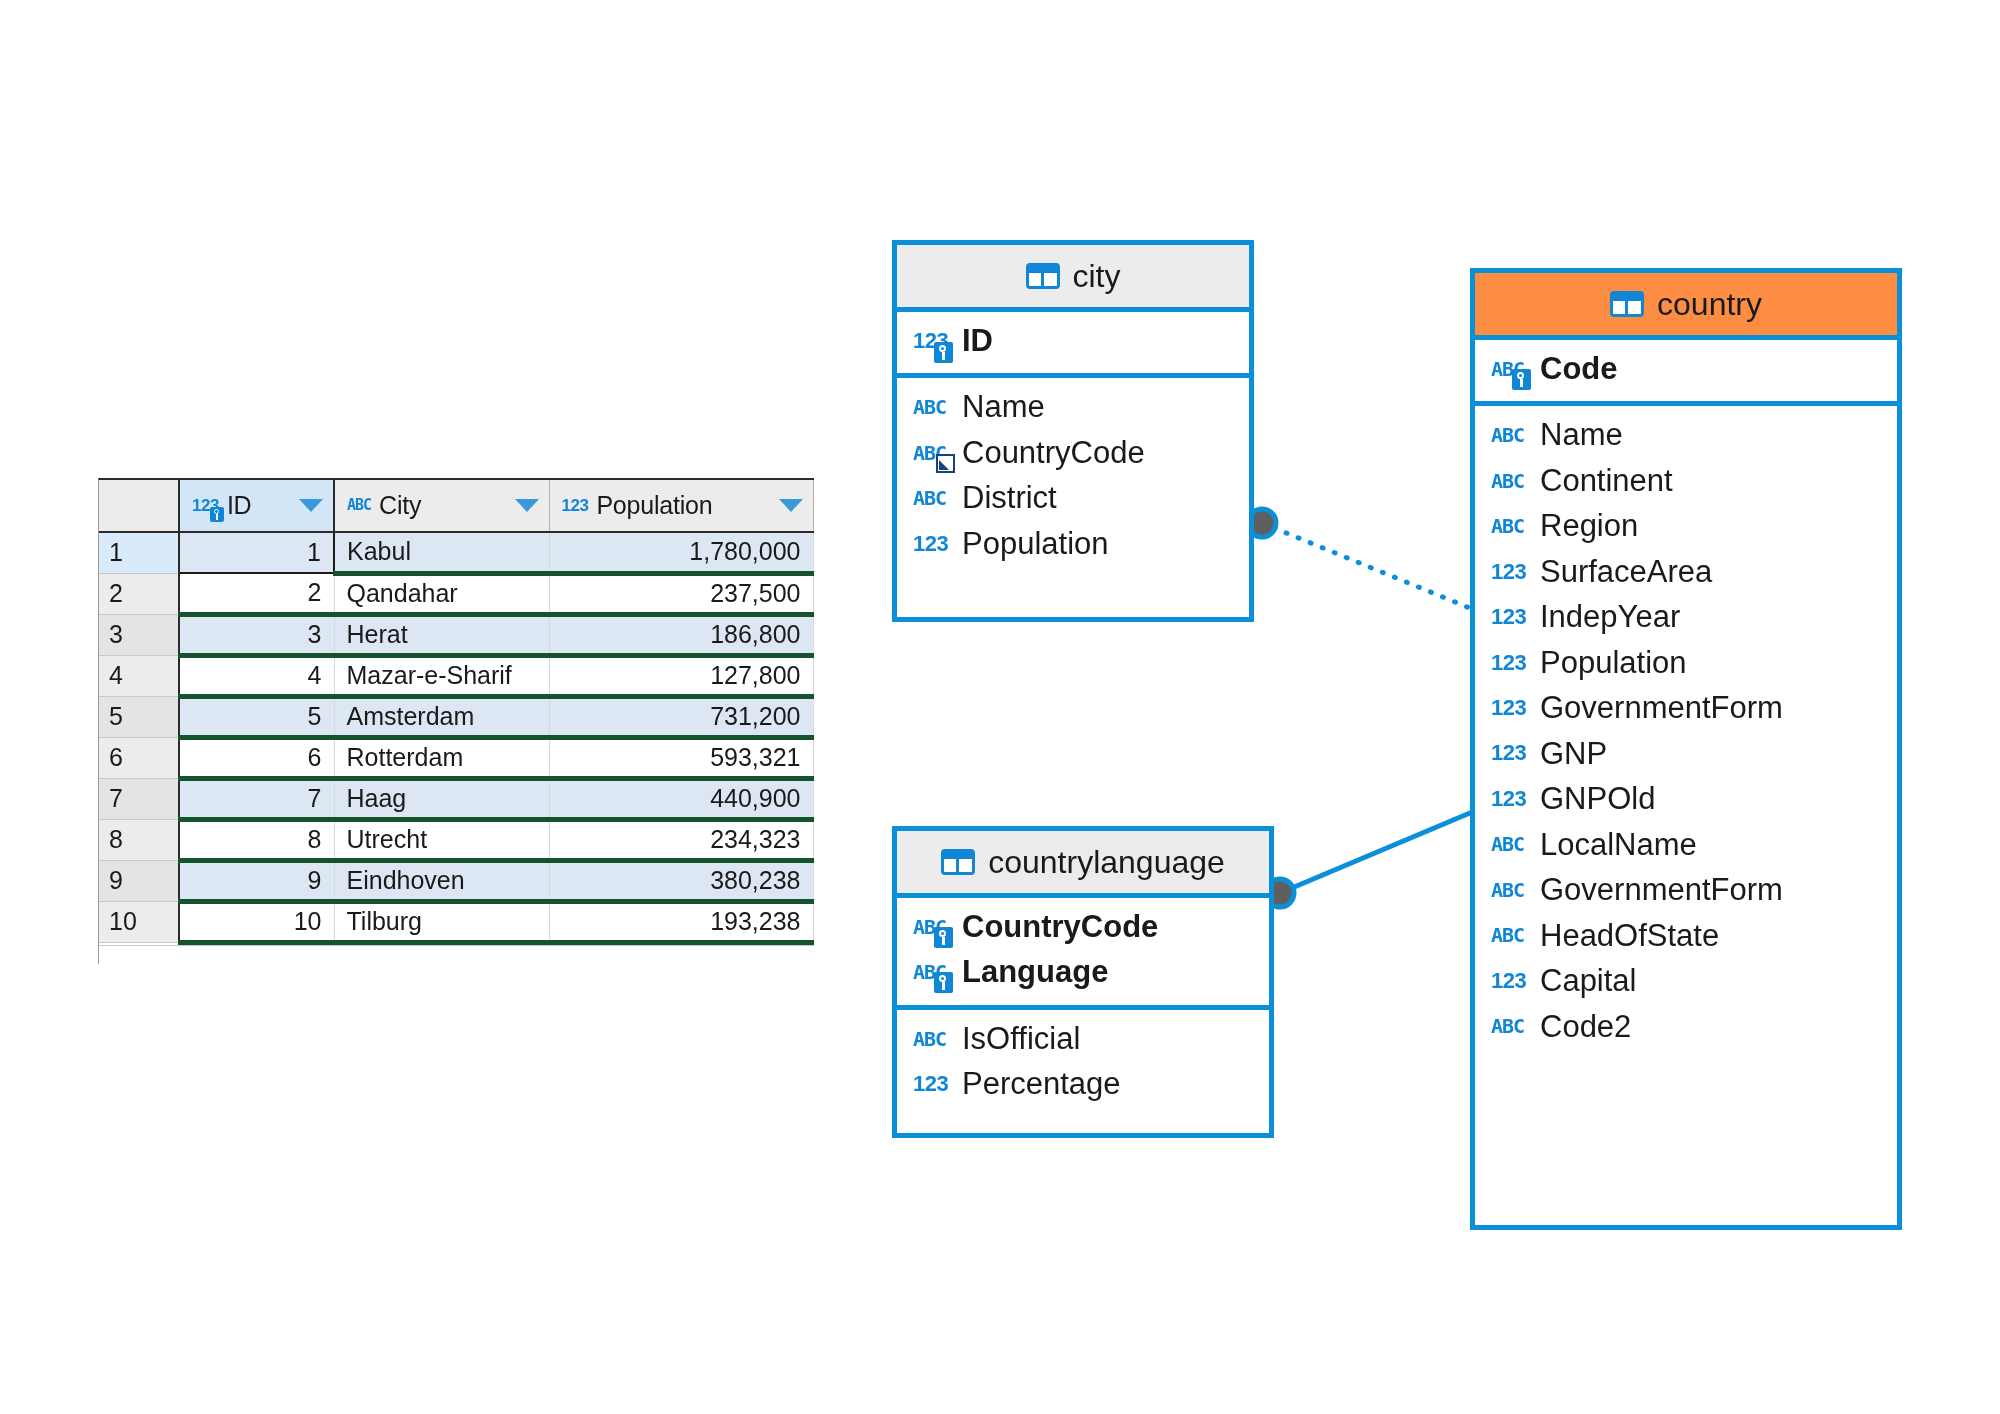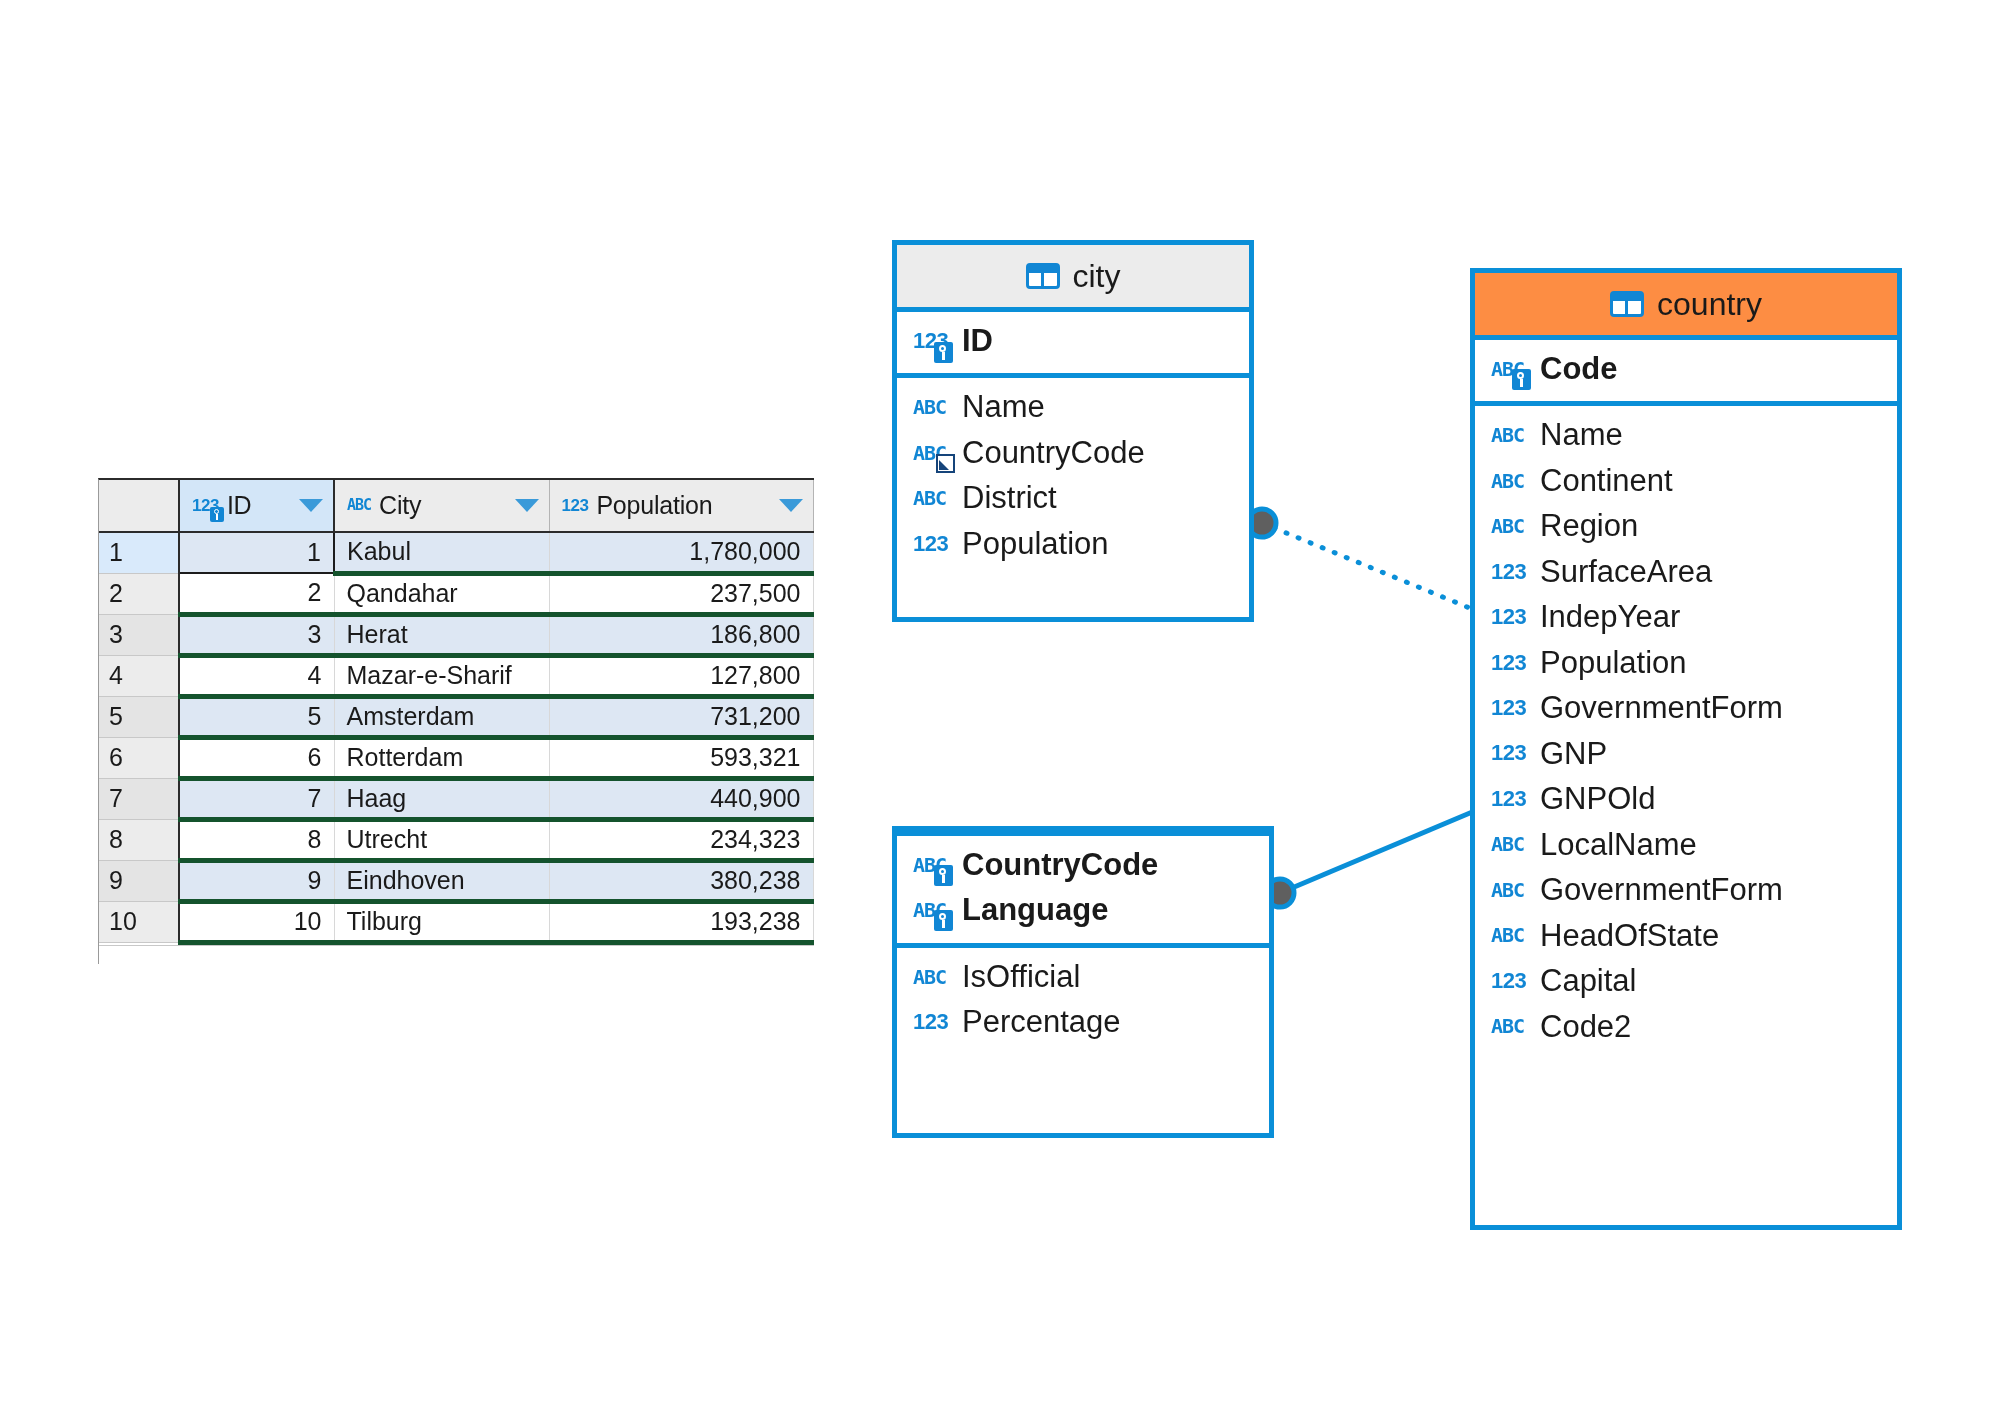--- a/index.html
+++ b/index.html
@@ -364,20 +364,24 @@
         <span>District</span>
       </div>
       <div class="er-field">
         <span class="ticon">123</span>
         <span>Population</span>
       </div>
     </div>
   </div>
 
 <div class="er-box" id="er-countrylanguage" style="left:892px;top:826px;width:382px;height:312px;">
+    <div class="er-title">
+      <span class="tbl-icon"></span>
+      <span>countrylanguage</span>
+    </div>
     <div class="er-section">
       <div class="er-field pk">
         <span class="ticon abc">ABC<i class="keybadge"></i></span>
         <span>CountryCode</span>
       </div>
       <div class="er-field pk">
         <span class="ticon abc">ABC<i class="keybadge"></i></span>
         <span>Language</span>
       </div>
     </div>

